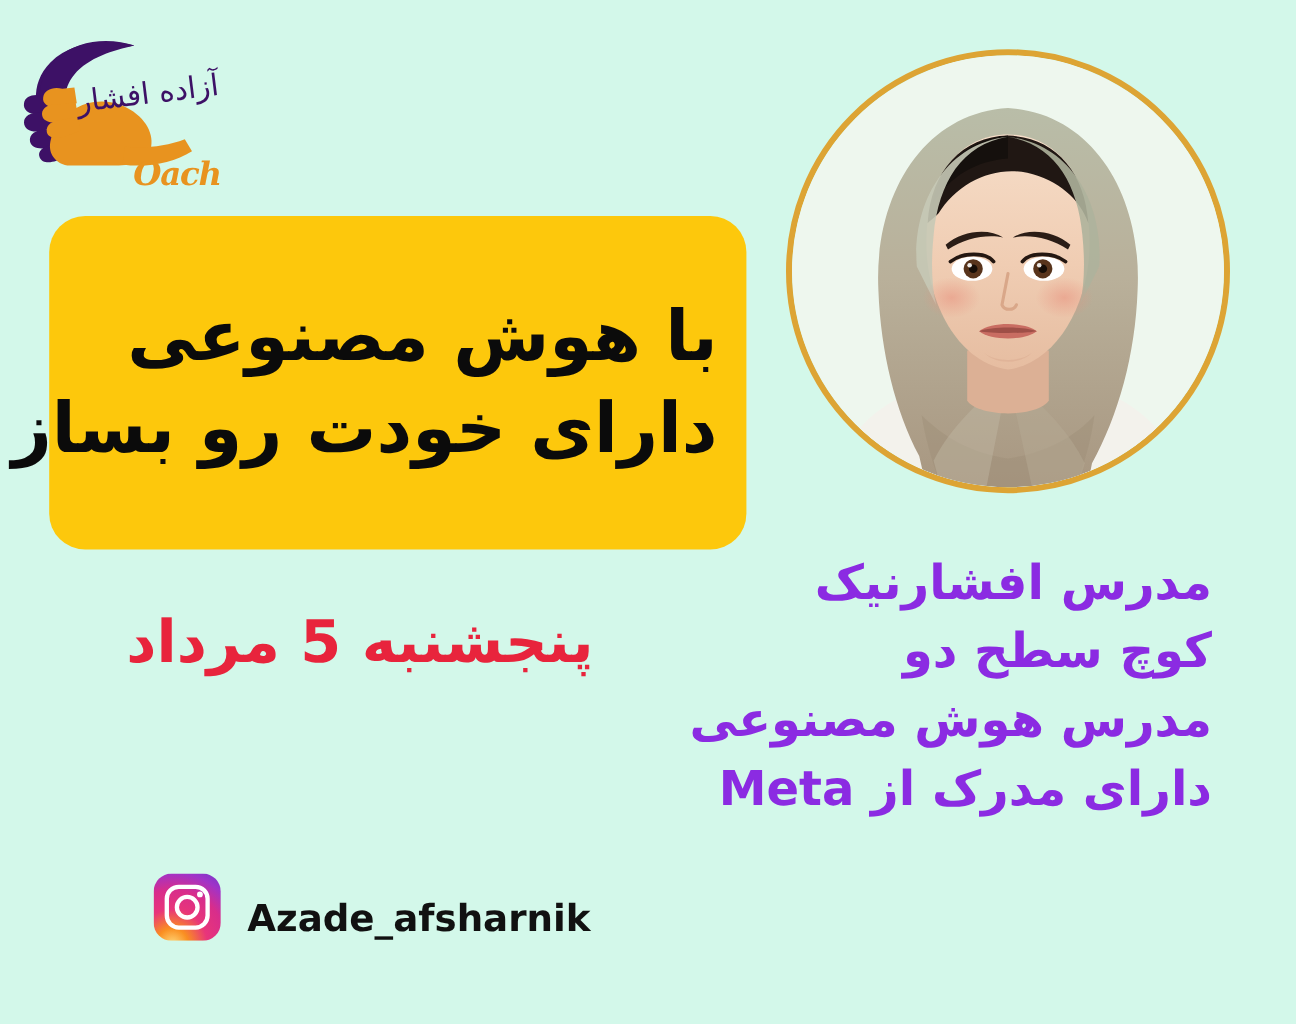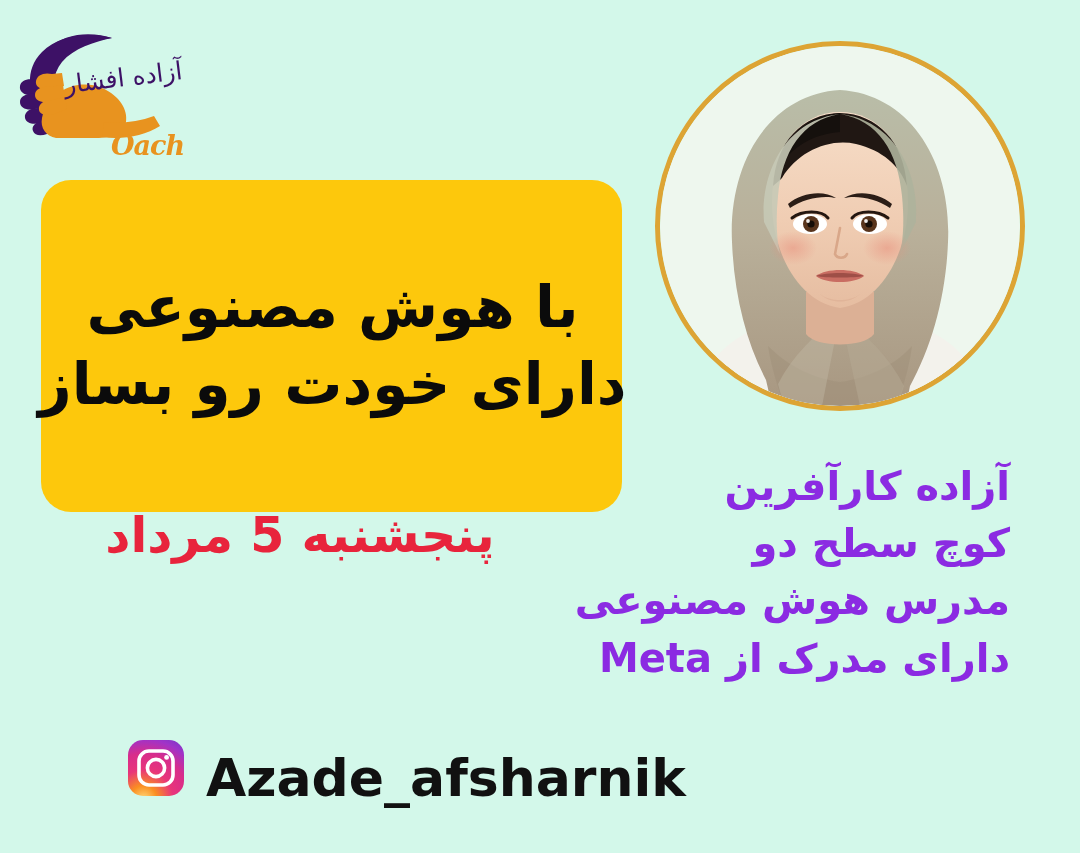--- a/index.html
+++ b/index.html
@@ -52,27 +52,27 @@
     direction: ltr;
     margin-top: 12px;
   }
 
   
   #headline-banner {
     position: absolute;
     left: 41px;
     top: 180px;
     width: 581px;
-    height: 332px;
+    height: 278px;
     background: #fdc80c;
     border-radius: 30px;
     display: flex;
     flex-direction: column;
     justify-content: center;
-    align-items: center;
+    align-items: flex-start;
     box-sizing: border-box;
     padding: 0 24px 0 26px;
   }
   .headline-line {
     color: #0b0b0b;
     font-size: 58px;
     font-weight: bold;
     line-height: 1.32;
     direction: rtl;
     text-align: right;
@@ -103,21 +103,21 @@
     top: 727px;
     display: flex;
     flex-direction: row-reverse;
     align-items: center;
     direction: ltr;
   }
   #instagram-icon { width: 56px; height: 56px; display: block; }
   #instagram-handle {
     margin-left: 22px;
     color: #111111;
-    font-size: 52px;
+    font-size: 31px;
     font-weight: bold;
     letter-spacing: 0px;
     direction: ltr;
     font-family: "DejaVu Sans", "Liberation Sans", sans-serif;
     margin-top: 21px;
   }
 
   
   #portrait-frame {
     position: absolute;
@@ -278,19 +278,19 @@
 
         <path d="M156 230 C166 222 194 222 204 230 C194 238 166 238 156 230 Z" fill="#c96d62"></path>
         <path d="M156 230 C166 226 194 226 204 230 C194 232 166 232 156 230 Z" fill="#9e4f47"></path>
 
         <path d="M160 248 C170 256 190 256 200 248 C190 258 170 258 160 248 Z" fill="#dcae92" opacity="0.6"></path>
       </g>
     </svg>
   </div>
 
   <div id="credentials">
-    <div class="cred-line">آزاده کارآفرین</div>
+    <div class="cred-line">مدرس افشارنیک</div>
     <div class="cred-line">کوچ سطح دو</div>
     <div class="cred-line">مدرس هوش مصنوعی</div>
     <div class="cred-line">دارای مدرک از Meta</div>
   </div>
 
 </div>
 
 </body></html>

